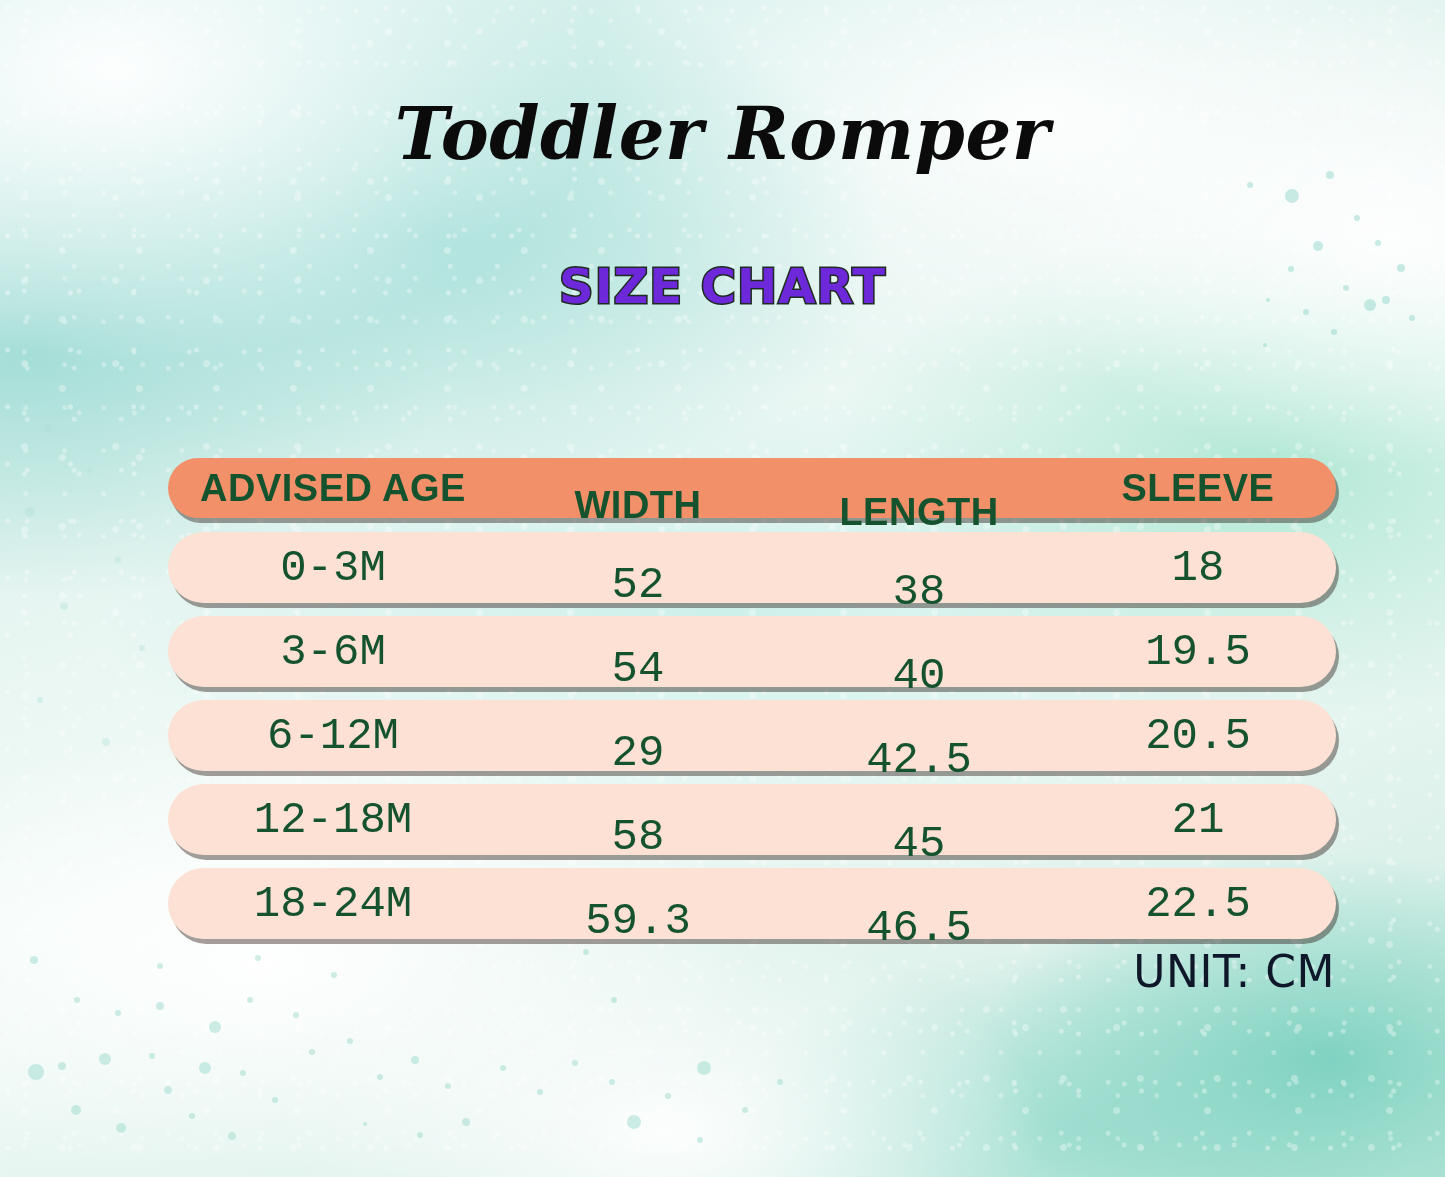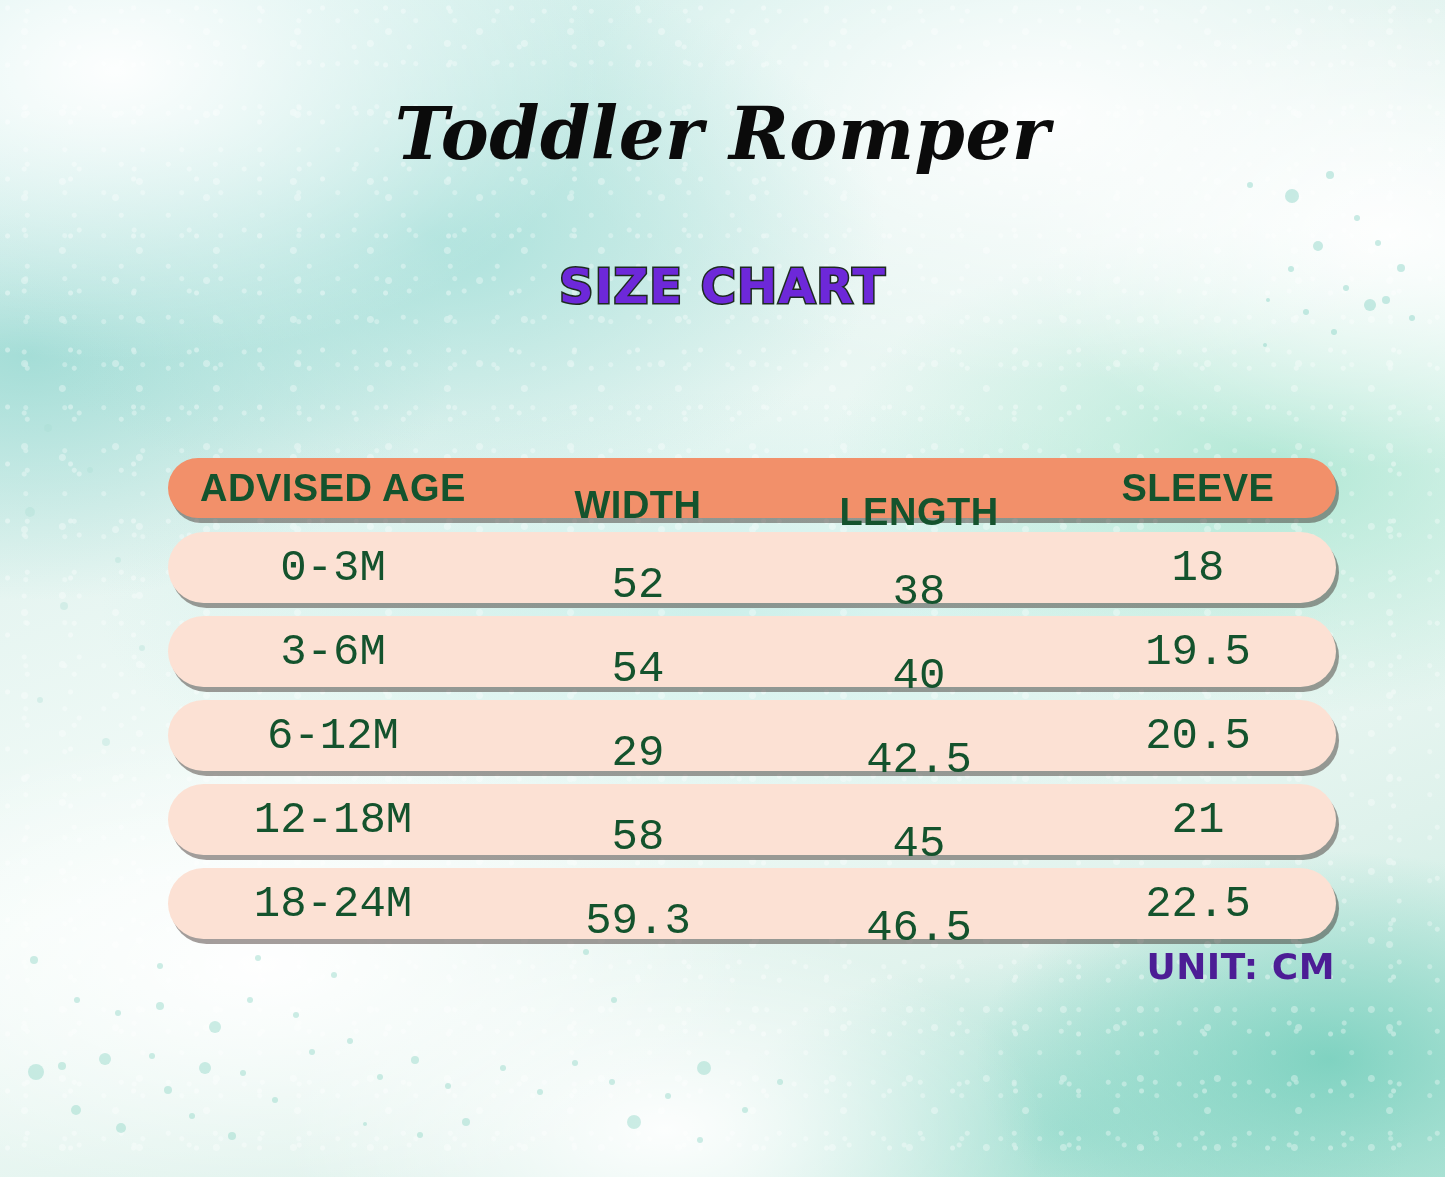--- a/index.html
+++ b/index.html
@@ -142,24 +142,24 @@
   .col-width  { flex: 0 0 280px; margin-top: 34px; }
   .col-length { flex: 0 0 282px; margin-top: 48px; }
   .col-sleeve { flex: 0 0 276px; }
 
   
   .unit-note {
     position: absolute;
     right: 110px;
     top: 946px;
     font-family: "DejaVu Sans", sans-serif;
-    font-weight: 700;
-    font-size: 36px;
+    font-weight: 400;
+    font-size: 44px;
     letter-spacing: 0.5px;
-    color: #4c1d95;
+    color: #0f172a;
     white-space: nowrap;
   }
 </style>
 </head>
 <body>
 
 <div id="canvas">
 
   <div class="bg-layer bg-base"></div>
   <div class="bg-layer bg-mottle"></div>

